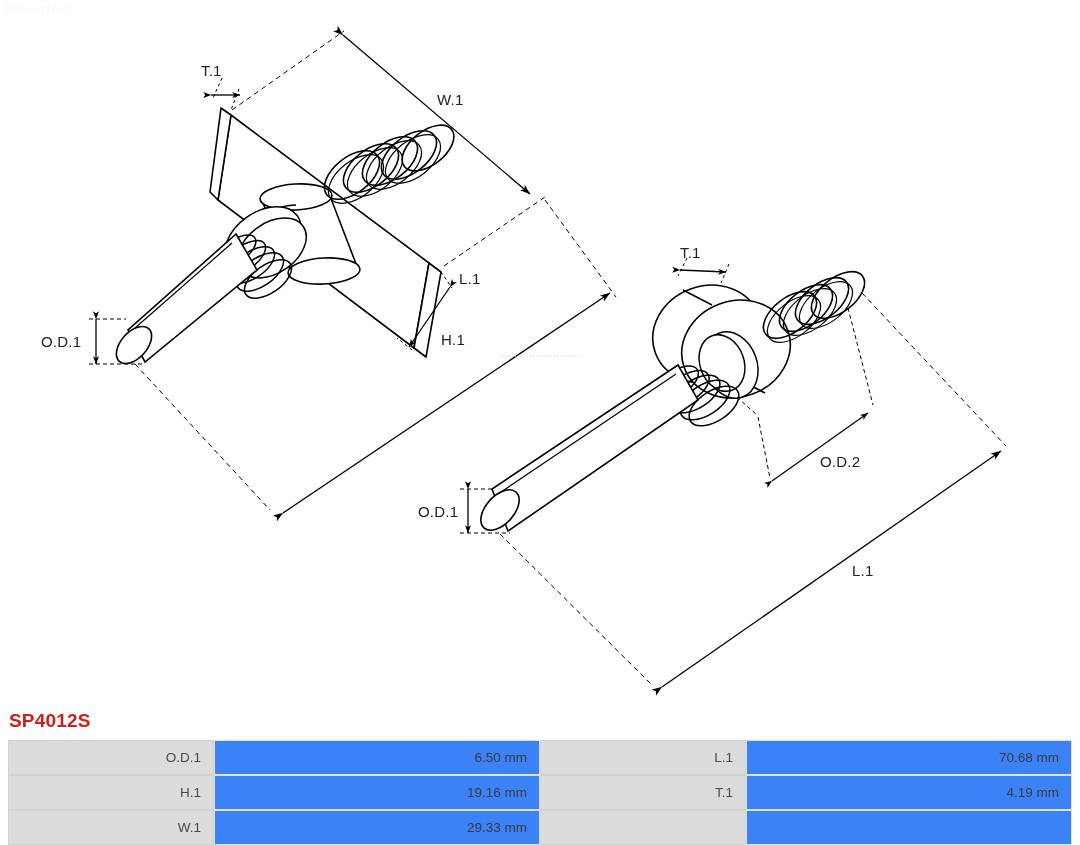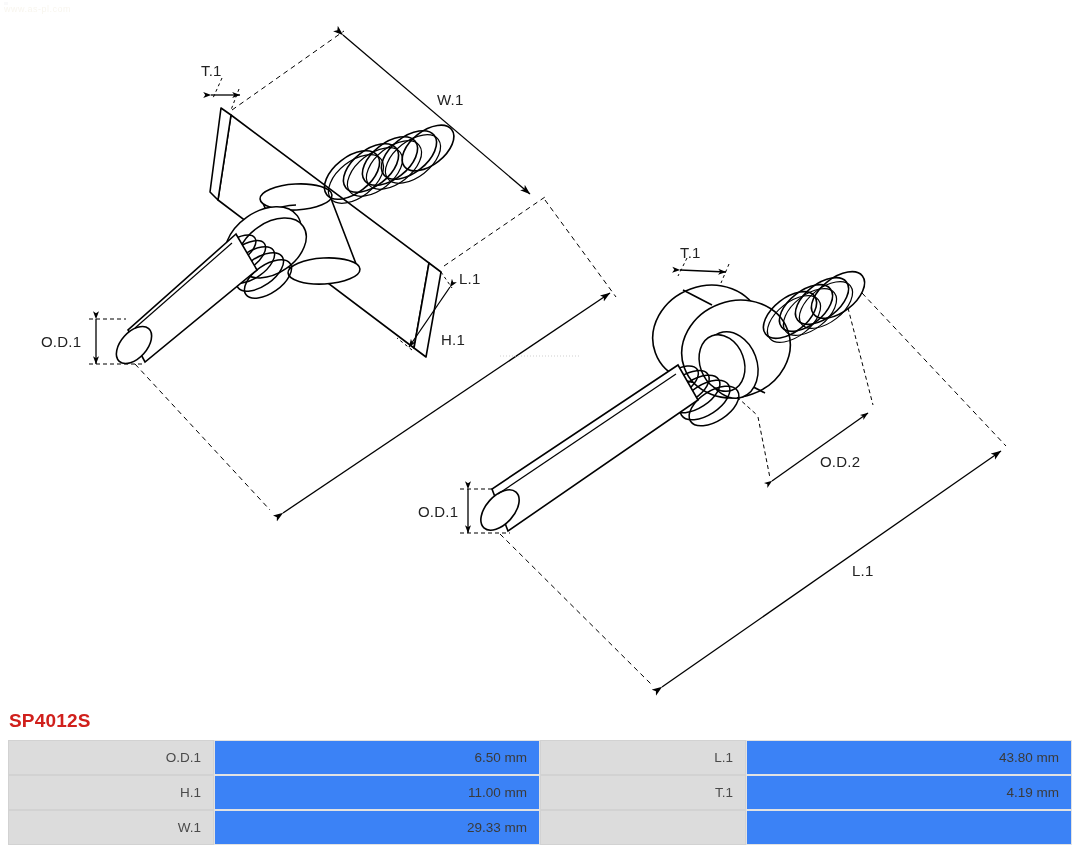--- a/index.html
+++ b/index.html
@@ -298,25 +298,25 @@
       <col class="col-key">
         <col class="col-val">
         <col class="col-key">
         <col class="col-val">
     </colgroup>
     <tbody>
       <tr>
         <td class="key">O.D.1</td>
         <td class="val">6.50 mm</td>
         <td class="key">L.1</td>
-        <td class="val">43.80 mm</td>
+        <td class="val">70.68 mm</td>
       </tr>
       <tr>
         <td class="key">H.1</td>
-        <td class="val">11.00 mm</td>
+        <td class="val">19.16 mm</td>
         <td class="key">T.1</td>
         <td class="val">4.19 mm</td>
       </tr>
       <tr>
         <td class="key">W.1</td>
         <td class="val">29.33 mm</td>
         <td class="key blank"></td>
         <td class="val blank"></td>
       </tr>
     </tbody>

